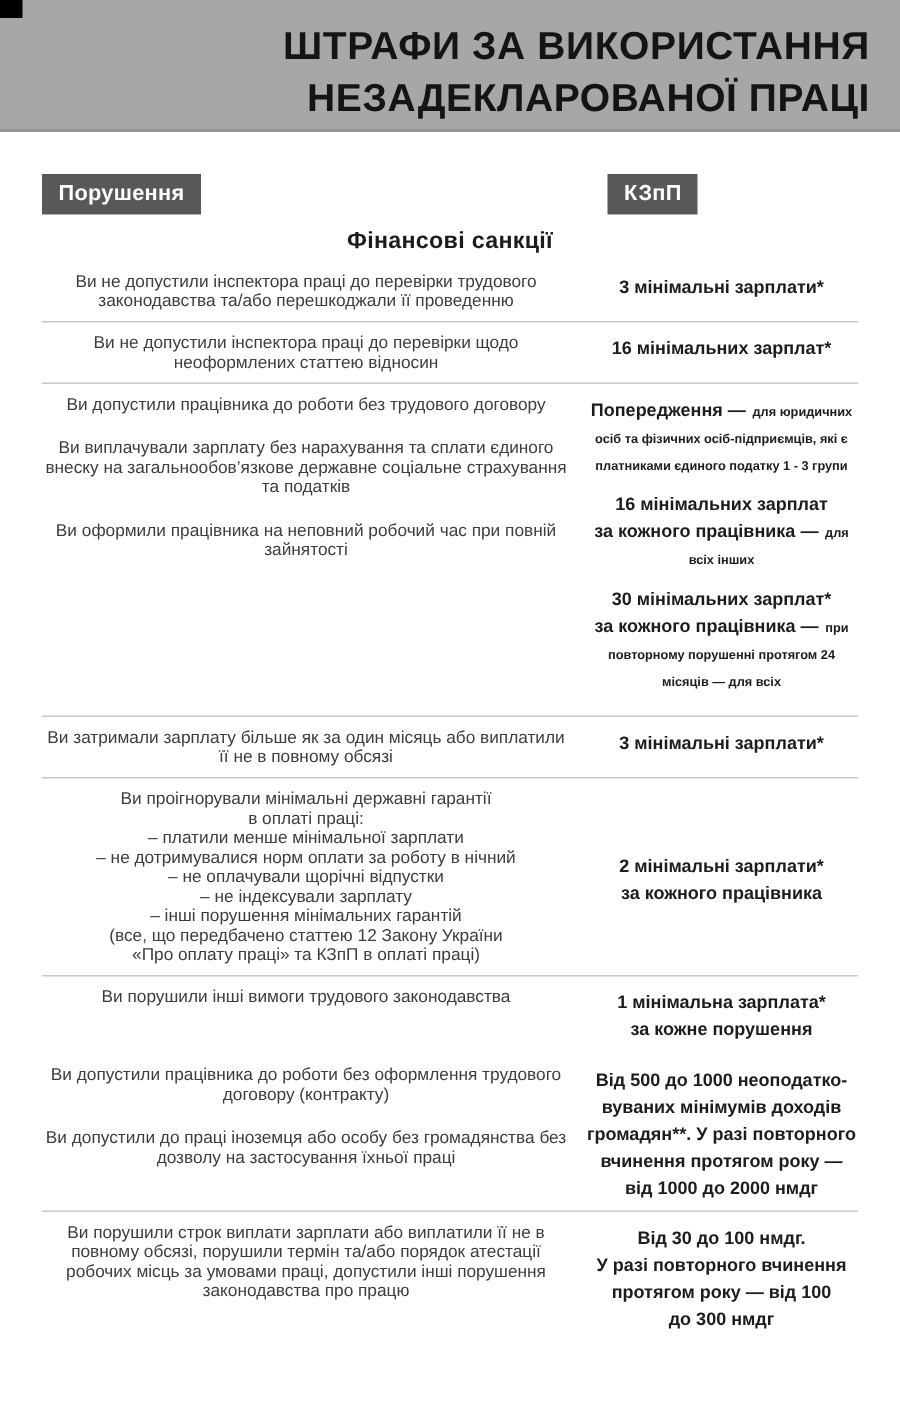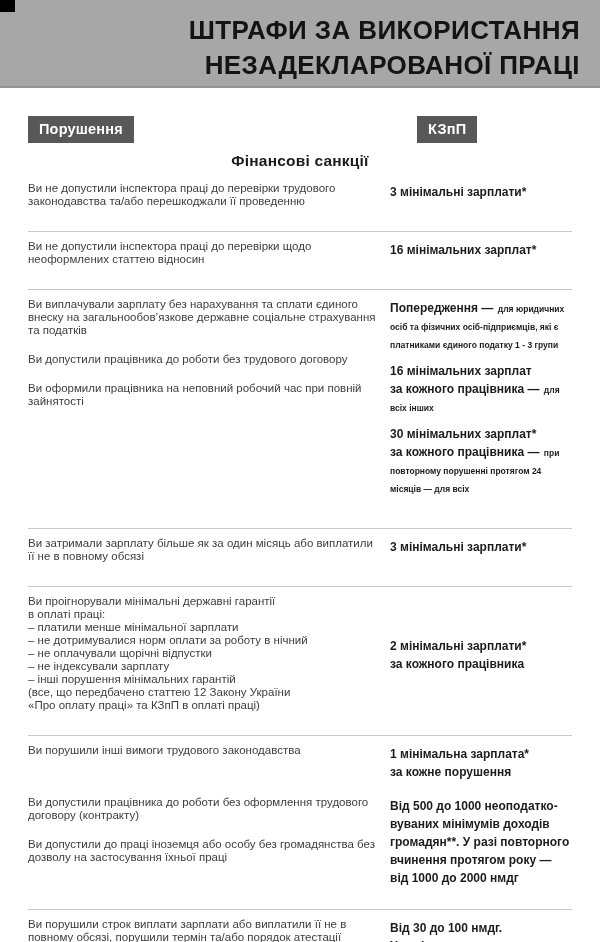--- a/index.html
+++ b/index.html
@@ -13,30 +13,30 @@
   .page{width:600px; min-height:942px; background:var(--page-bg); position:relative; overflow:hidden;}
 
   
   .header{background:var(--header-bg); height:88px; position:relative;
           padding:13px 20px 0 28px; border-bottom:2px solid #949494;}
   .corner{position:absolute; left:0; top:0; width:15px; height:12px; background:var(--corner-mark);}
   .title{font-size:26px; line-height:35px; font-weight:800; letter-spacing:.4px;
          color:var(--title-text); white-space:pre-line; text-transform:uppercase;text-align:right;}
 
   
-  .labels-row{display:grid; grid-template-columns:362px 1fr; padding:0 28px; margin-top:28px;gap:12px;}
+  .labels-row{display:grid; grid-template-columns:362px 1fr; padding:0 28px; margin-top:28px;}
   .col-label{display:inline-block; justify-self:start; background:var(--label-bg); color:var(--label-text);
              font-size:14.5px; font-weight:bold; padding:5px 11px 6px; letter-spacing:.2px;}
   .fine-label{margin-left:15px;}
 
   
   .section-title{text-align:center; font-size:15.5px; font-weight:800; color:var(--fine-text);
                  margin-top:9px; margin-bottom:4px; letter-spacing:.2px;}
   main{padding:0 28px;}
-  .row{display:flex; gap:10px; padding:8px 0 23px; border-bottom:1px solid var(--divider);}
+  .row{display:flex; gap:10px; padding:8px 0 6px; border-bottom:1px solid var(--divider);text-align:center;}
   .section .row:last-child{border-bottom:none; padding-bottom:8px;}
   .violations{width:352px; flex:0 0 352px;}
   .violation-text{font-size:11.5px; line-height:13px; color:var(--body-text);
                   white-space:pre-line; margin-bottom:16px; font-weight:500;}
   .violation-text:last-child{margin-bottom:0;}
   .fines{flex:1 1 auto; min-width:0;}
   .fine{margin-bottom:10px;}
   .fine:last-child{margin-bottom:0;}
   .fine-main{font-size:12px; line-height:13.5px; font-weight:800; color:var(--fine-text); white-space:pre-line;}
   .fine-note{font-size:8.5px; line-height:9.5px; font-weight:800; color:var(--fine-text);}
@@ -75,22 +75,22 @@
         <div class="row">
           <div class="violations">
             <p class="violation-text">Ви не допустили інспектора праці до перевірки щодо неоформлених статтею відносин</p>
           </div>
           <div class="fines">
             <div class="fine"><span class="fine-main">16 мінімальних зарплат*</span></div>
           </div>
         </div>
         <div class="row">
           <div class="violations">
+            <p class="violation-text">Ви допустили працівника до роботи без трудового договору</p>
             <p class="violation-text">Ви виплачували зарплату без нарахування та сплати єдиного внеску на загальнообов’язкове державне соціальне страхування та податків</p>
-            <p class="violation-text">Ви допустили працівника до роботи без трудового договору</p>
             <p class="violation-text">Ви оформили працівника на неповний робочий час при повній зайнятості</p>
           </div>
           <div class="fines">
             <div class="fine"><span class="fine-main">Попередження —</span> <span class="fine-note">для юридичних осіб та фізичних осіб-підприємців, які є платниками єдиного податку 1 - 3 групи</span></div>
             <div class="fine"><span class="fine-main">16 мінімальних зарплат
 за кожного працівника —</span> <span class="fine-note">для всіх інших</span></div>
             <div class="fine"><span class="fine-main">30 мінімальних зарплат*
 за кожного працівника —</span> <span class="fine-note">при повторному порушенні протягом 24 місяців — для всіх</span></div>
           </div>
         </div>

